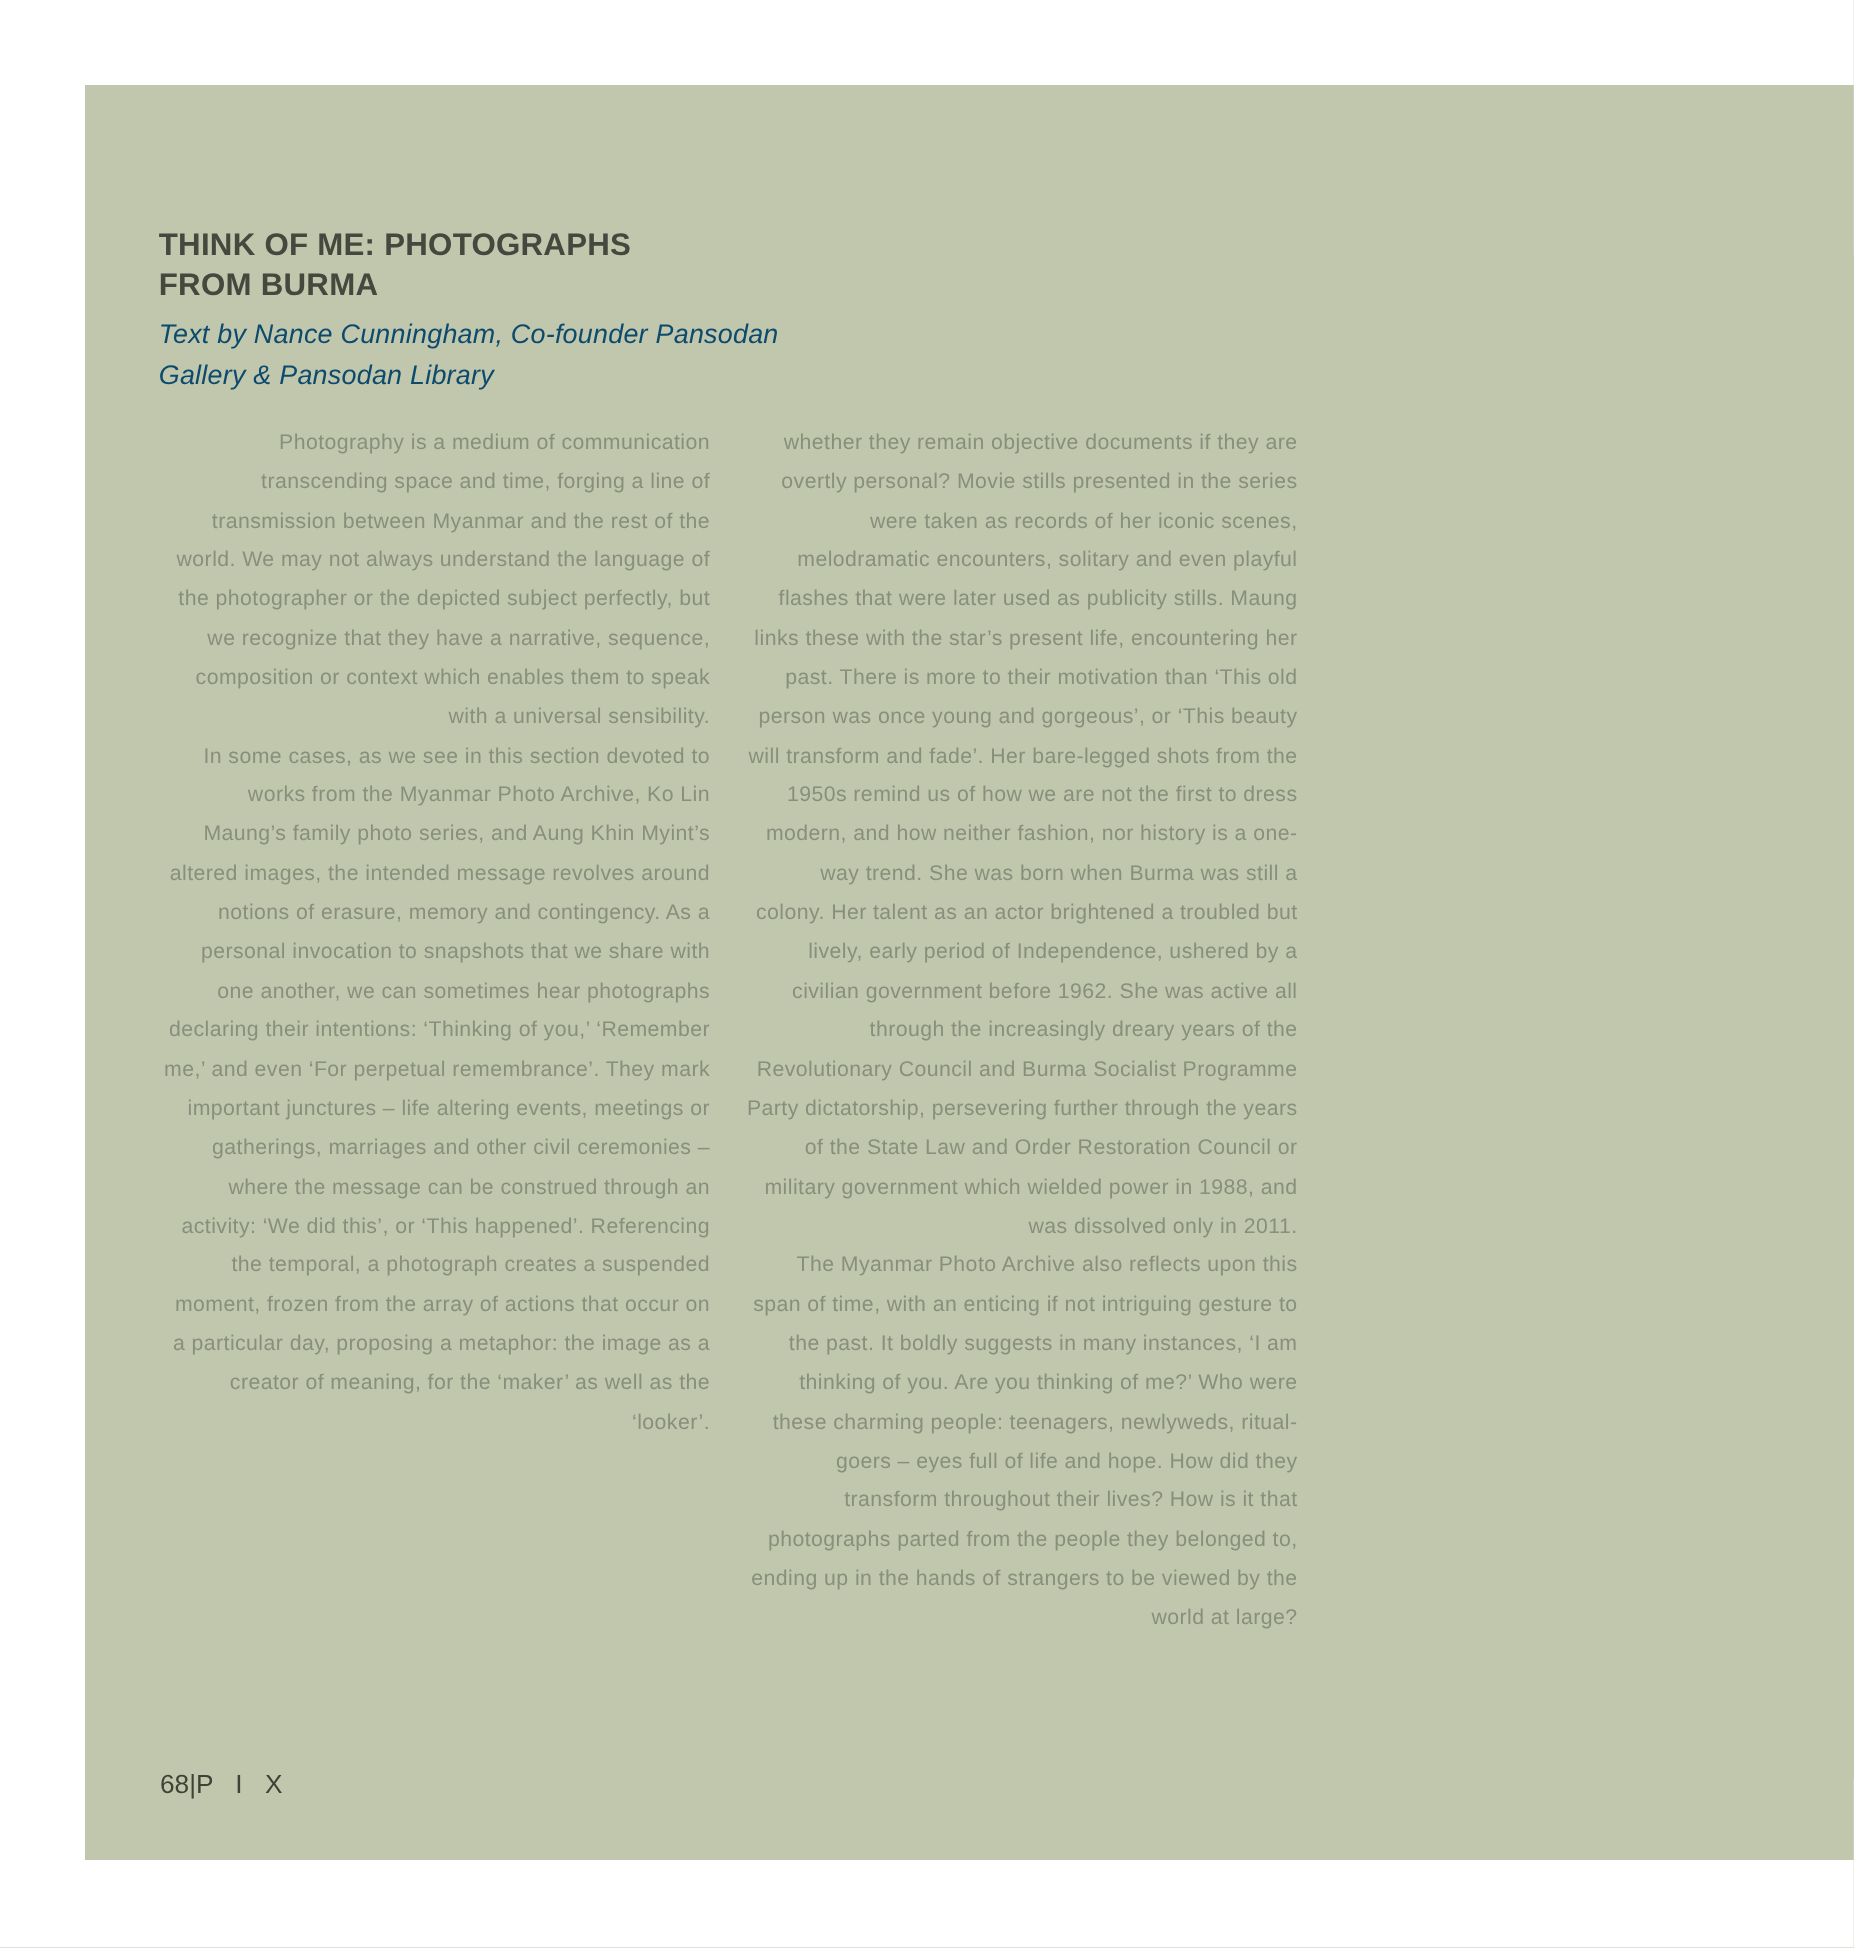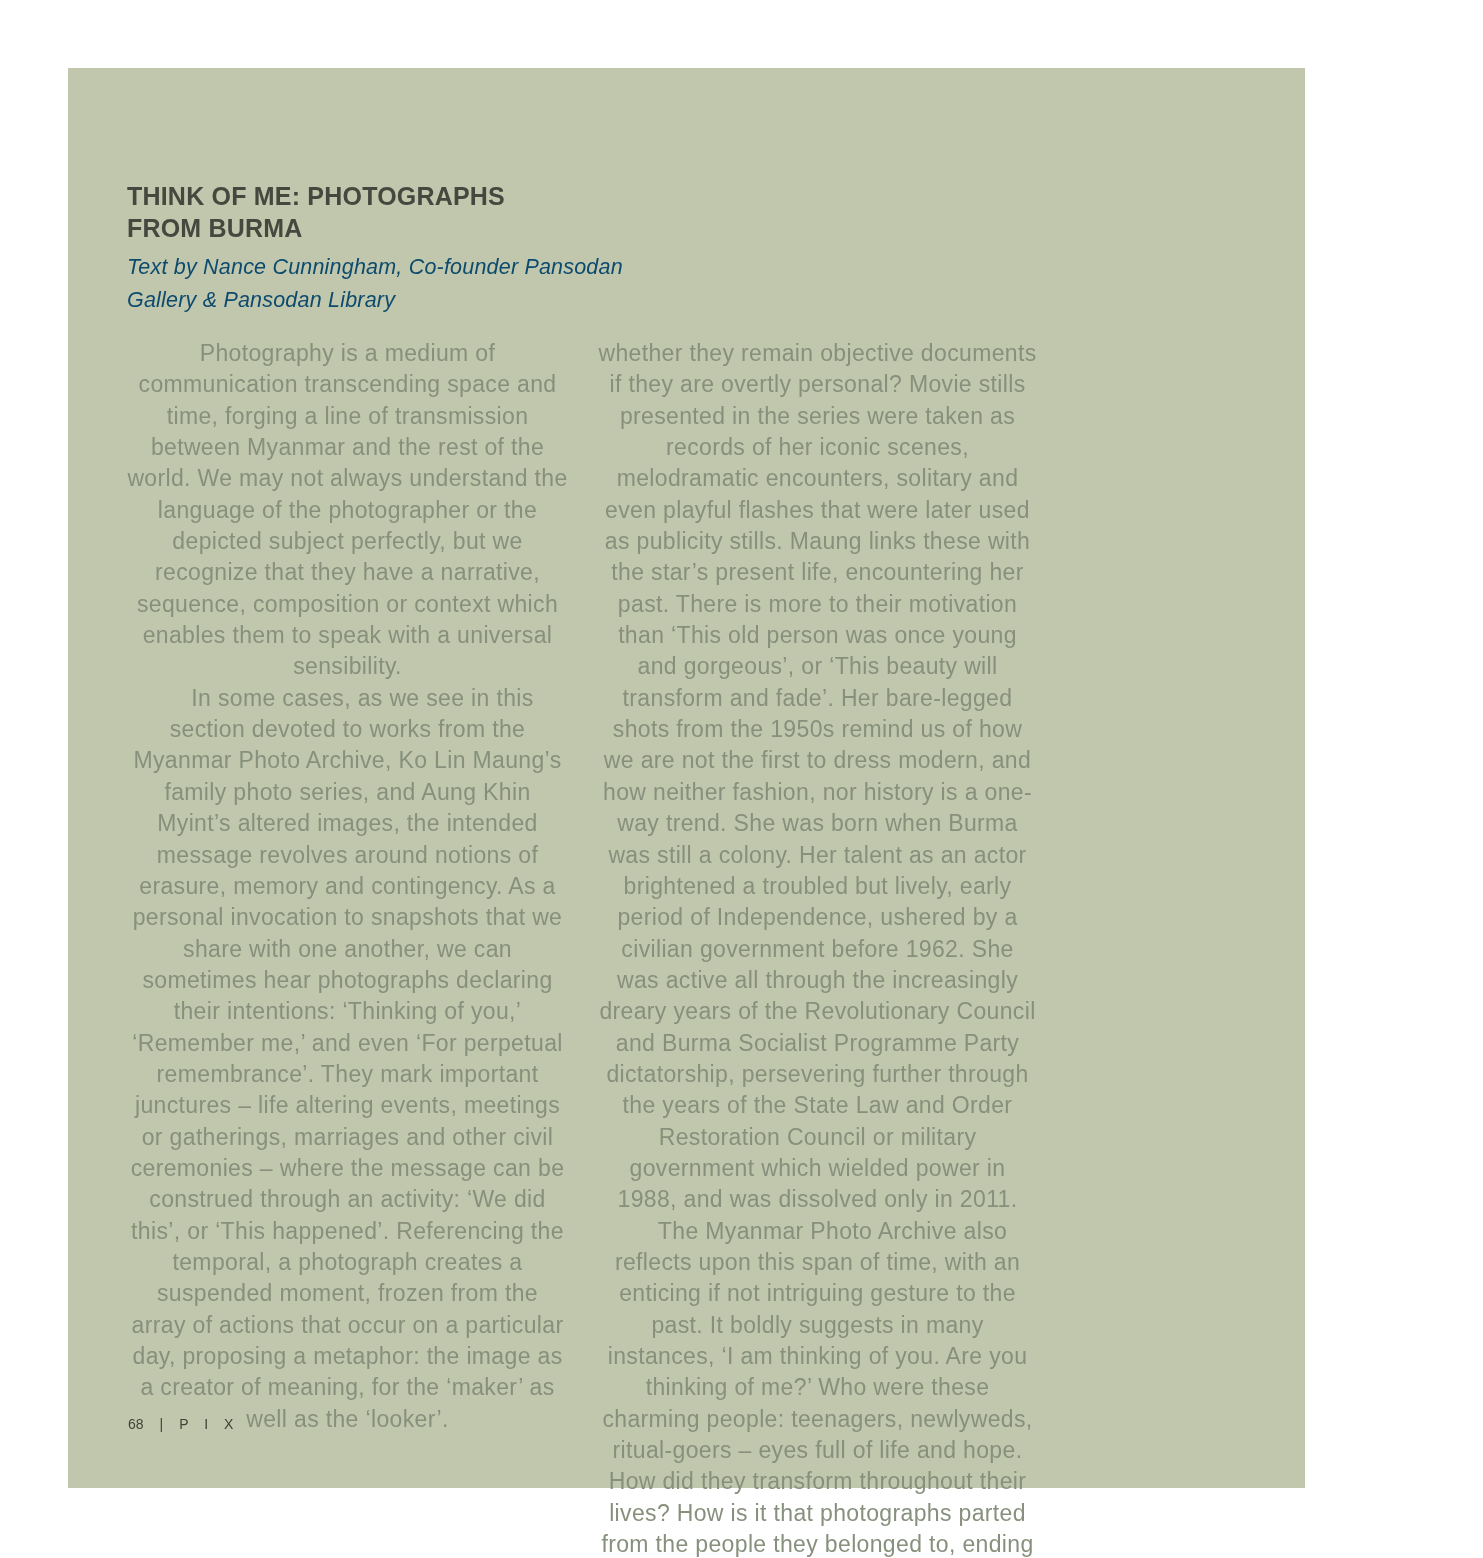--- a/index.html
+++ b/index.html
@@ -8,21 +8,21 @@
     height: 1558px;
     background: #ffffff;
     position: relative;
     font-family: "Liberation Sans", sans-serif;
     overflow: hidden;
   }
   .panel {
     position: absolute;
     left: 68px;
     top: 68px;
-    width: 1237px;
+    width: 1416px;
     height: 1420px;
     background: #c1c7ac;
   }
   .header-block {
     position: absolute;
     left: 59px;
     top: 112px;
     width: 560px;
   }
   .title {
@@ -47,35 +47,35 @@
     left: 59px;
     top: 270px;
     display: flex;
     gap: 29px;
   }
   .col {
     width: 441px;
   }
   .col p {
     margin: 0;
-    font-size: 23px;
+    font-size: 17px;
     line-height: 31.35px;
     letter-spacing: 0.35px;
     color: #87907c;
-    text-align: center;
+    text-align: right;
   }
   .col p.indent { text-indent: 30px; }
   .page-footer {
     position: absolute;
     left: 60px;
     top: 1348px;
     display: flex;
     align-items: baseline;
-    gap: 16px;
-    font-size: 14px;
+    gap: 0;
+    font-size: 21px;
     color: #3e4237;
   }
   .page-footer .mag { letter-spacing: 6px; text-align: center; }
 </style>
 </head>
 <body>
 
 <div class="panel">
 
   <div class="header-block">

